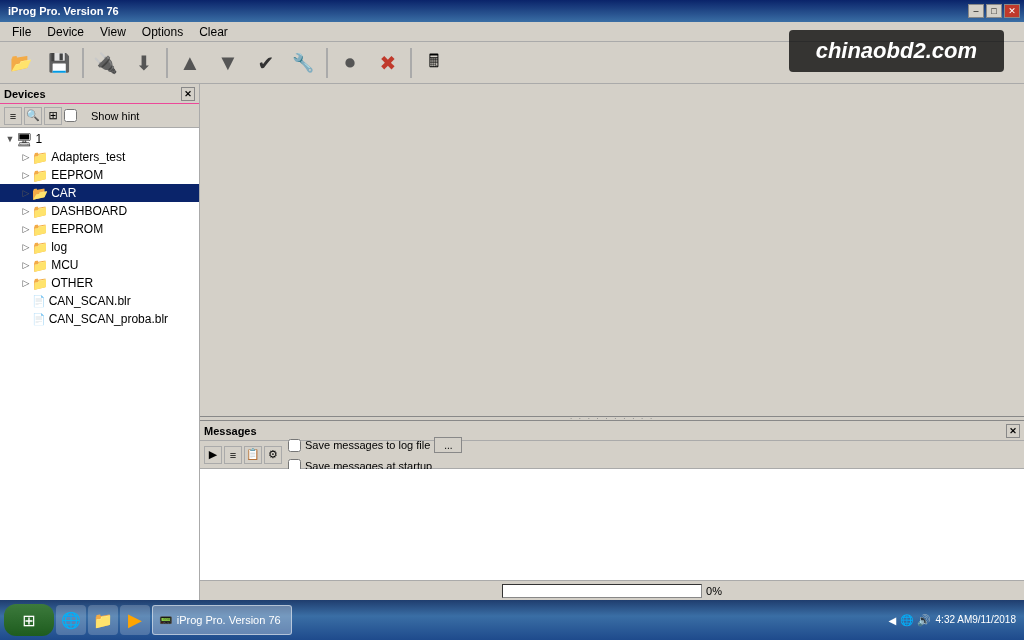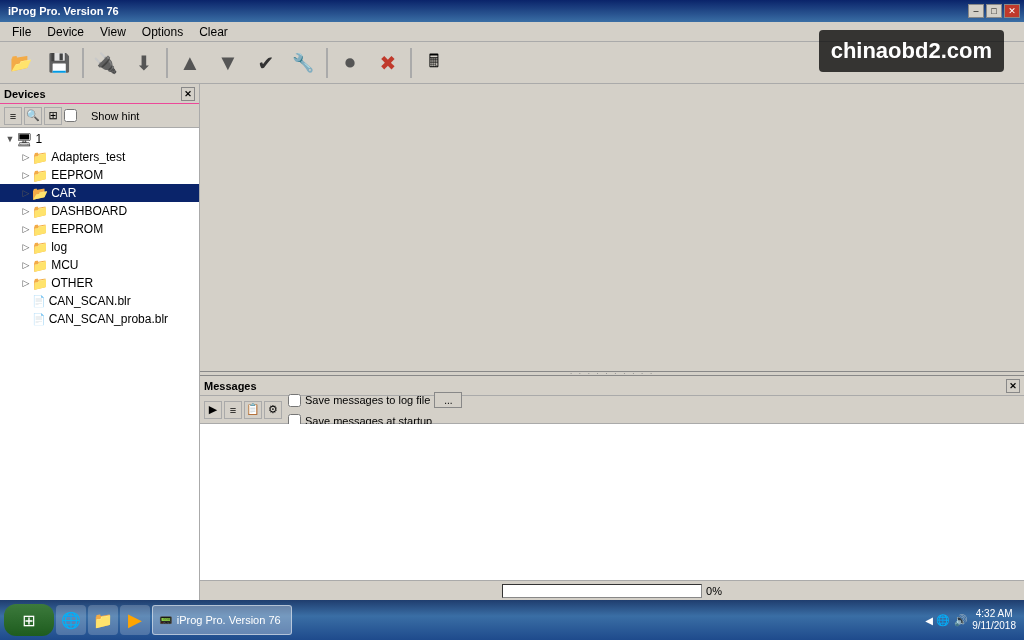--- a/index.html
+++ b/index.html
@@ -63,23 +63,24 @@
     .toolbar-separator { width: 2px; height: 30px; background: #aaa; margin: 0 2px; }
 
     
     .watermark {
       position: absolute;
       top: 30px; right: 20px;
       background: rgba(0,0,0,0.75);
       color: white;
       font-size: 22px;
       font-weight: bold;
-      padding: 8px 12px;
+      padding: 8px 27px;
       border-radius: 4px;
       z-index: 100;
+      font-style: italic;
     }
 
     
     .main-area {
       display: flex;
       height: calc(640px - 22px - 20px - 42px - 40px); 
     }
 
     
     .left-panel {
@@ -165,21 +166,21 @@
       display: flex;
       flex-direction: column;
     }
     .right-content {
       flex: 1;
       background: #d4d0c8;
     }
 
     
     .messages-panel {
-      height: 205px;
+      height: 160px;
       border-top: 1px solid #888;
       background: #d4d0c8;
       display: flex;
       flex-direction: column;
     }
     .messages-header {
       height: 20px;
       background: #d4d0c8;
       display: flex;
       align-items: center;
@@ -302,21 +303,21 @@
       cursor: pointer;
       color: white; font-size: 11px;
     }
     .system-tray {
       margin-left: auto;
       display: flex; align-items: center; gap: 4px;
       color: white; font-size: 11px;
       padding-right: 4px;
     }
     .tray-clock {
-      display: flex; flex-direction: column; align-items: center;
+      display: flex; flex-direction: row; align-items: center;
       font-size: 10px; line-height: 1.2;
     }
 
     
     .tree-view::-webkit-scrollbar { width: 12px; }
     .tree-view::-webkit-scrollbar-track { background: #d4d0c8; }
     .tree-view::-webkit-scrollbar-thumb { background: #aaa; border: 1px solid #888; }
 
     .messages-content::-webkit-scrollbar { width: 12px; }
     .messages-content::-webkit-scrollbar-track { background: #d4d0c8; }

